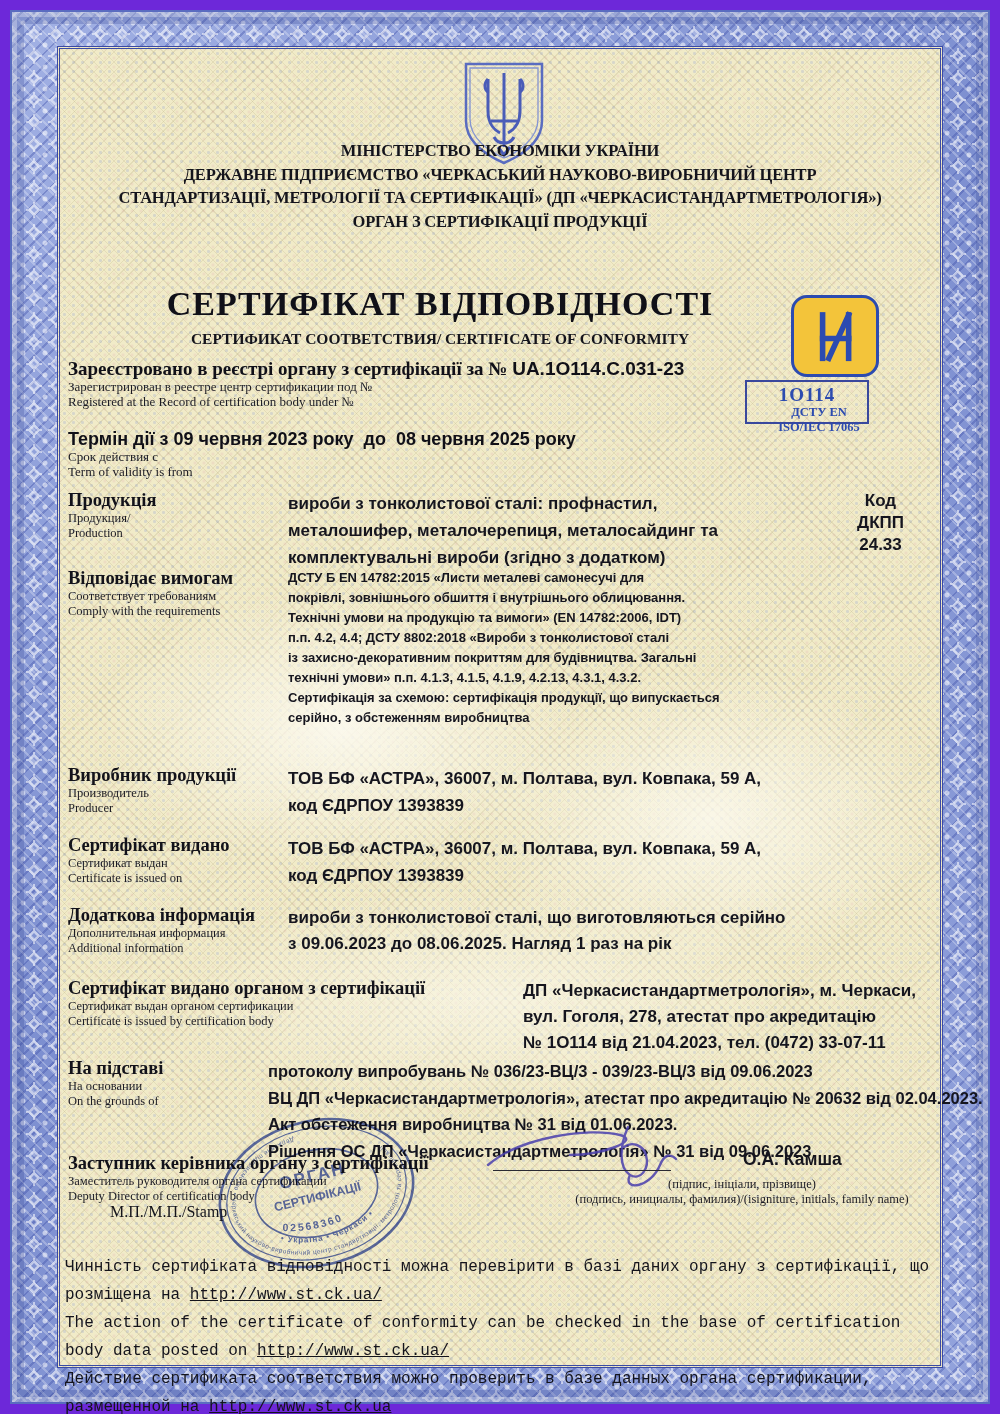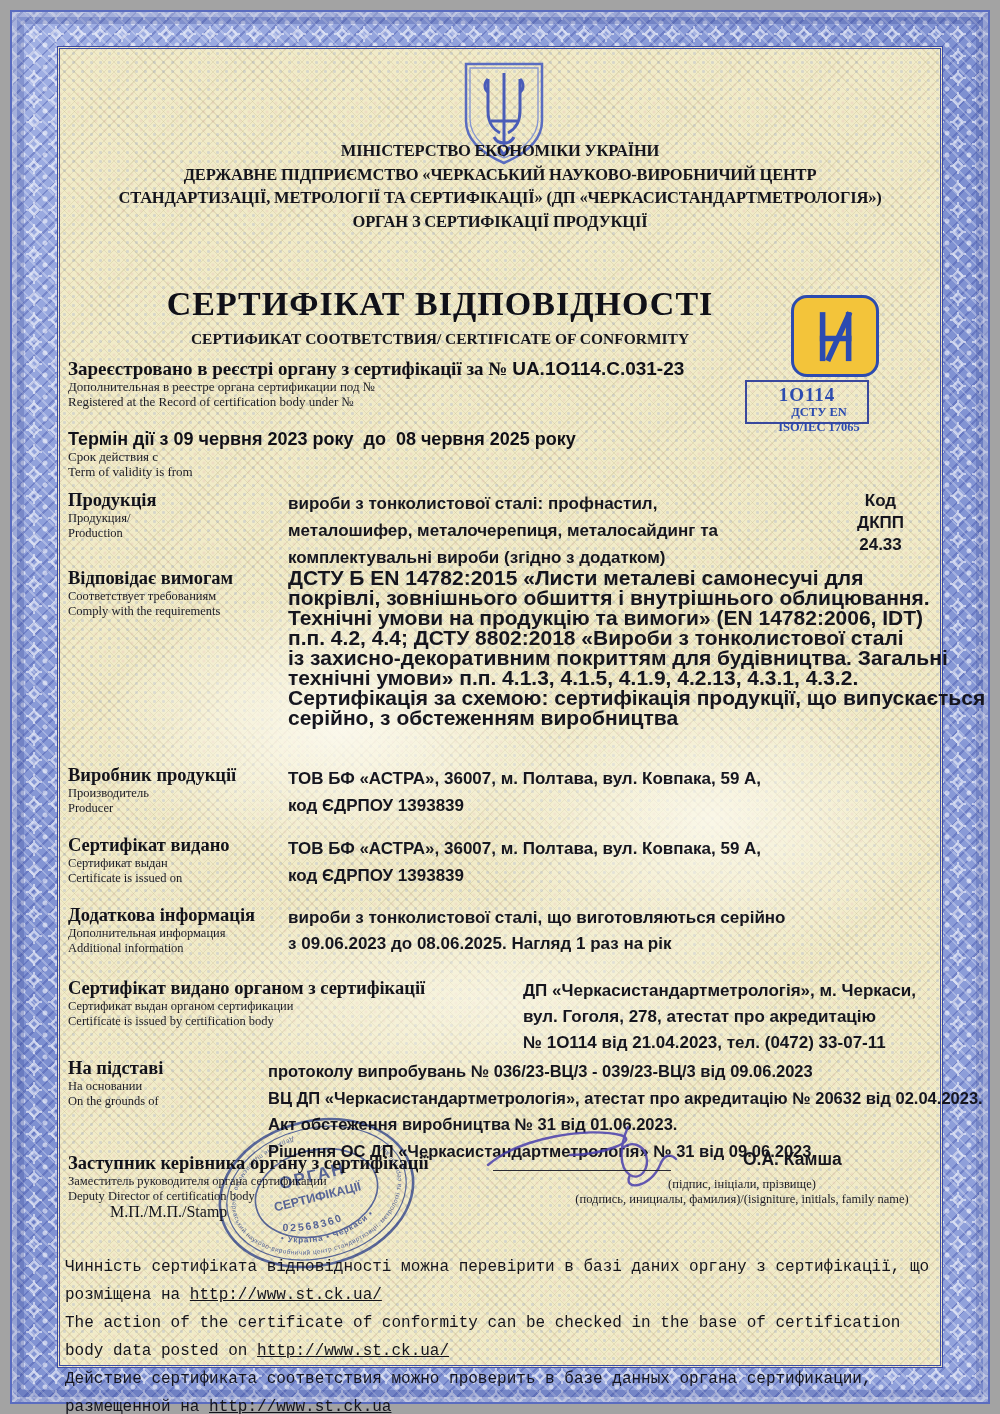--- a/index.html
+++ b/index.html
@@ -1,17 +1,17 @@
 <!DOCTYPE html>
 <html><head>
 <meta charset="utf-8">
 <style>
   * { margin:0; padding:0; box-sizing:border-box; }
   body { width:1000px; height:1414px; background:#ffffff; font-family:"Liberation Serif", serif; }
-  .page { position:relative; width:1000px; height:1414px; background:#a3a3a3; overflow:hidden; }
+  .page { position:relative; width:1000px; height:1414px; background:#6d28d9; overflow:hidden; }
 
   
   .border-band {
     position:absolute; inset:10px;
     background-color:#8495d2;
     background-image:
       repeating-radial-gradient(circle at 11px 11px, rgba(255,255,255,.55) 0 2px, rgba(255,255,255,0) 3px 11px),
       repeating-linear-gradient(45deg, rgba(255,255,255,.25) 0 2px, transparent 2px 9px),
       repeating-linear-gradient(-45deg, rgba(58,74,165,.35) 0 2px, transparent 2px 9px),
       linear-gradient(135deg, #a2b1e4 0%, #7d8fd0 45%, #93a3dc 100%);
@@ -61,21 +61,21 @@
   .term { left:8px; top:380px; }
   .term-main { font-family:"Liberation Sans", sans-serif; font-size:18px; font-weight:bold; white-space:pre-wrap; color:#101018; }
 
   .row { left:8px; right:0; display:grid; grid-template-columns:220px 1fr; column-gap:0; }
   .row3 { grid-template-columns:220px 535px 115px; }
   .row-wide-label { grid-template-columns:455px 1fr; }
   .row-grounds { grid-template-columns:200px 1fr; }
   .lbl-uk { font-size:18.5px; font-weight:bold; line-height:21px; color:#12121a; }
   .lbl-sub { font-size:12.5px; line-height:14.5px; color:#1b1b24; }
   .val { font-family:"Liberation Sans", sans-serif; font-weight:bold; font-size:17px; line-height:27px; color:#15151e; }
-  .val-tight { line-height:20px; font-size:21px; }
+  .val-tight { line-height:20px; font-size:13px; }
   .val-nowrap div { white-space:nowrap; }
   .code-col { font-family:"Liberation Sans", sans-serif; font-weight:bold; font-size:17px; line-height:22px; text-align:center; color:#15151e; }
 
   .sig-label { left:8px; top:1104px; }
   .sig-line { left:433px; top:1121px; width:178px; border-bottom:1.5px solid #2a2a33; }
   .sig-name { left:683px; top:1100px; font-family:"Liberation Sans", sans-serif; font-weight:bold; font-size:17.5px; color:#15151e; }
   .sig-cap { left:487px; top:1128px; width:390px; text-align:center; font-size:12.5px; line-height:15px; color:#1b1b24; }
   .mp { left:50px; top:1154px; font-size:16px; color:#14141c; }
   .sig-svg { left:420px; top:1070px; width:230px; height:86px; }
 
@@ -130,21 +130,21 @@
         </g>
       </svg>
     </div>
     <div class="abs naau-box serifB">
       <div class="naau-code">1О114</div>
       <div class="naau-std">ДСТУ EN ISO/IEC 17065</div>
     </div>
 
     <div class="abs reg">
       <div class="reg-main"><span>Зареєстровано в реєстрі органу з сертифікації за № </span><span class="reg-num">UA.1О114.С.031-23</span></div>
-      <div class="sub-sm">Дополнительная в реестре органа сертификации под №</div>
+      <div class="sub-sm">Зарегистрирован в реестре центр сертификации под №</div>
       <div class="sub-sm">Registered at the Record of certification body under №</div>
     </div>
 
     <div class="abs term">
       <div class="term-main">Термін дії з 09 червня 2023 року  до  08 червня 2025 року</div>
       <div class="sub-sm">Срок действия с</div>
       <div class="sub-sm">Term of validity is from</div>
     </div>
 
     <div class="abs row row3" style="top:441px">

